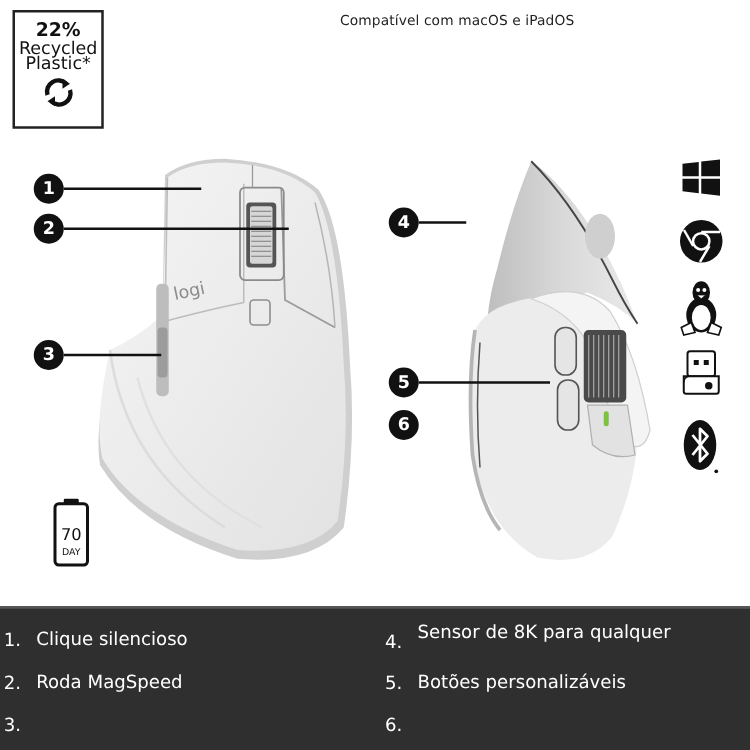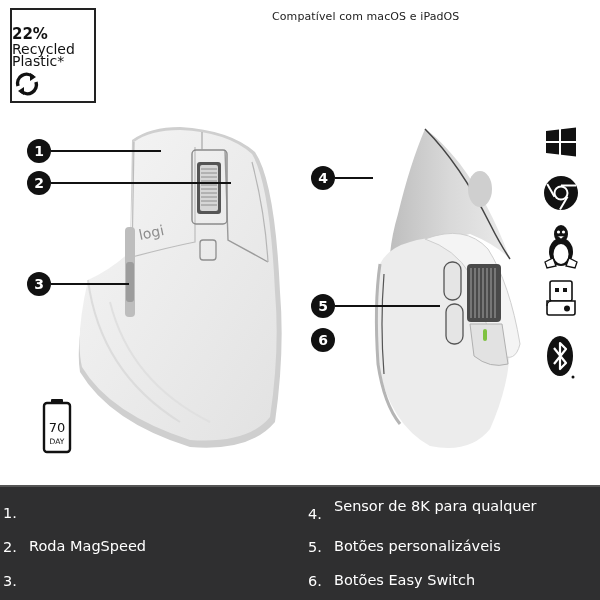--- a/index.html
+++ b/index.html
@@ -3,22 +3,22 @@
   <meta charset="utf-8">
   <style>
     * { box-sizing: border-box; margin: 0; padding: 0; }
     html, body { width: 600px; height: 600px; overflow: hidden; background: #ffffff; }
     body { font-family: "DejaVu Sans", sans-serif; color: #1a1a1a; position: relative; }
 
     .canvas { position: absolute; left: 0; top: 0; width: 600px; height: 485px; background: #ffffff; }
 
     
     .recycled {
-      position: absolute; left: 10px; top: 8px; width: 86px; height: 95px;
-      border: 2px solid #222; padding-top: 16px;
+      position: absolute; left: 10px; top: 8px; width: 73px; height: 95px;
+      border: 2px solid #222; text-align: center; padding-top: 6px;
     }
     .recycled .pct { font-size: 15px; font-weight: bold; line-height: 17px; color:#111; }
     .recycled .txt { font-size: 14px; line-height: 12px; color:#111; }
     .recycled svg { margin-top: 2px; }
 
     .compat {
       position: absolute; left: 272px; top: 10px; font-size: 11px; color: #222; letter-spacing: 0.1px;
     }
 
     
@@ -228,35 +228,35 @@
       <rect x="2" y="5" width="26" height="49" rx="3" fill="#fff" stroke="#111" stroke-width="2.4"></rect>
       <text x="15" y="34" text-anchor="middle" font-family="DejaVu Sans, sans-serif" font-size="13" fill="#111">70</text>
       <text x="15" y="46" text-anchor="middle" font-family="DejaVu Sans, sans-serif" font-size="7.5" fill="#111">DAY</text>
     </svg>
   </div>
 </div>
 
 <div class="features">
   <div class="feat" style="left:3px; top:18px;">
     <span class="num">1.</span>
+    <span class="lbl">Clique silencioso</span>
   </div>
   <div class="feat" style="left:3px; top:52px;">
     <span class="num">2.</span>
     <span class="lbl">Roda MagSpeed</span>
   </div>
   <div class="feat" style="left:3px; top:86px;">
     <span class="num">3.</span>
   </div>
   <div class="feat" style="left:308px; top:12px;">
     <span class="num" style="padding-top:7px;">4.</span>
     <span class="lbl">
       <span style="display:block;">Sensor de 8K para qualquer</span>
     </span>
   </div>
   <div class="feat" style="left:308px; top:52px;">
     <span class="num">5.</span>
     <span class="lbl">Botões personalizáveis</span>
   </div>
   <div class="feat" style="left:308px; top:86px;">
     <span class="num">6.</span>
-    <span class="lbl">Botões Easy Switch</span>
   </div>
 </div>
 
 </body></html>

